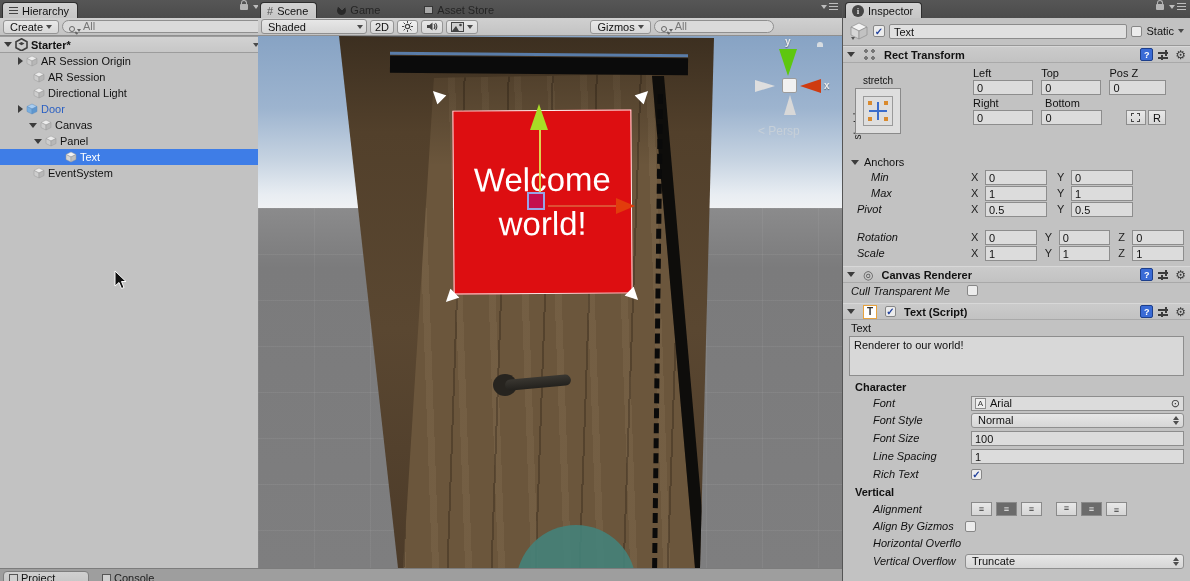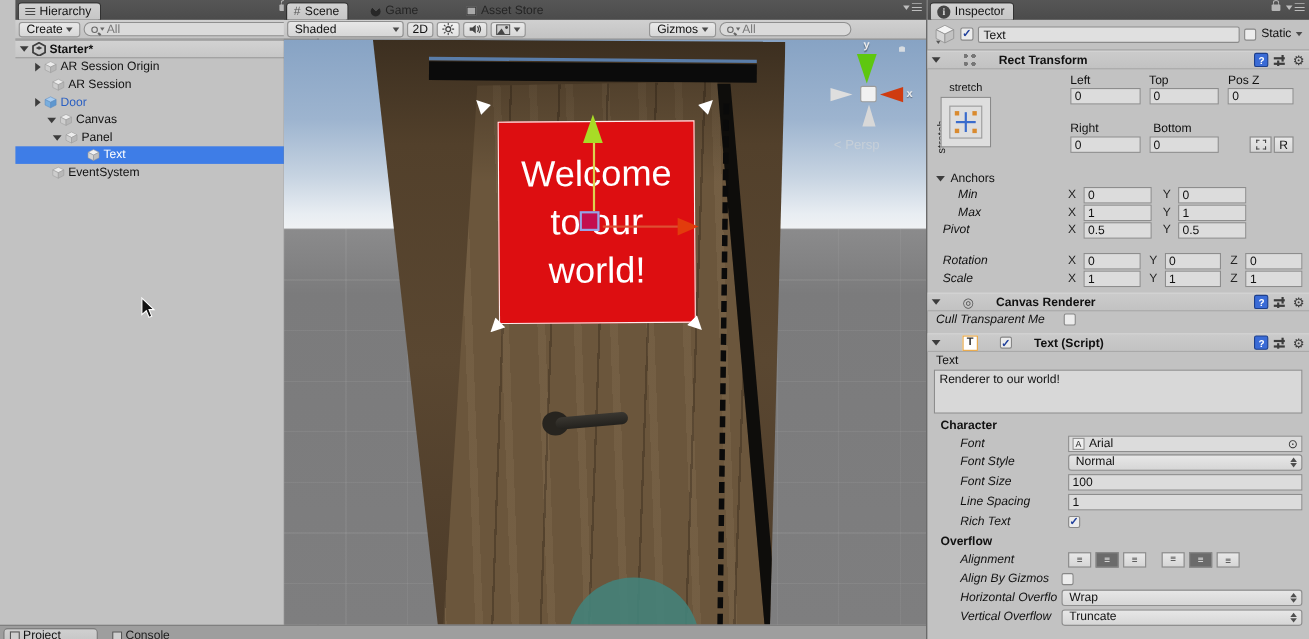--- a/index.html
+++ b/index.html
@@ -20,34 +20,34 @@
   .menu-icon .bars { width:9px; height:7px; background:repeating-linear-gradient(#bdbdbd 0 1px, transparent 1px 3px); }
   .lock { width:8px; height:6px; background:#b5b5b5; border-radius:1px; position:relative; }
   .lock::before { content:""; position:absolute; left:1px; top:-4px; width:4px; height:4px;
       border:1.5px solid #b5b5b5; border-bottom:none; border-radius:3px 3px 0 0; }
   .toolbar { height:18px; background:linear-gradient(#d0d0d0,#c3c3c3); border-bottom:1px solid #8f8f8f;
              display:flex; align-items:center; padding:0 3px; gap:3px; }
   .btn { height:14px; display:flex; align-items:center; gap:3px; padding:0 6px;
          background:linear-gradient(#e9e9e9,#d7d7d7); border:1px solid #959595; border-radius:3px; }
   .car-s { width:0; height:0; border-left:3px solid transparent; border-right:3px solid transparent; border-top:4px solid #4a4a4a; }
   .search { flex:1; height:13px; border:1px solid #8f8f8f; border-radius:8px; background:#dadada;
-            display:flex; align-items:center; padding:0 6px; gap:2px; color:#777; }
+            display:flex; align-items:flex-end; padding:0 6px; gap:2px; color:#777; }
   .mag { width:6px; height:6px; border:1.5px solid #666; border-radius:50%; position:relative; }
   .mag::after { content:""; position:absolute; left:5px; top:5px; width:3px; height:1.5px; background:#666; transform:rotate(40deg); }
   .car-xs { width:0; height:0; border-left:2px solid transparent; border-right:2px solid transparent; border-top:3px solid #666; }
   .fold { width:0; height:0; border-left:4px solid transparent; border-right:4px solid transparent; border-top:5px solid #3c3c3c; }
   .fold.closed { border-top:4px solid transparent; border-bottom:4px solid transparent; border-left:5px solid #3c3c3c; border-right:none; }
   .pop { width:8px; height:9px; position:relative; flex:none; }
   .pop::before { content:""; position:absolute; left:1px; top:0; border-left:3px solid transparent; border-right:3px solid transparent; border-bottom:4px solid #4e4e4e; }
   .pop::after { content:""; position:absolute; left:1px; bottom:0; border-left:3px solid transparent; border-right:3px solid transparent; border-top:4px solid #4e4e4e; }
   .chk { width:12px; height:12px; background:#ececec; border:1px solid #878787; border-radius:2px;
          display:flex; align-items:center; justify-content:center; font-size:10px; font-weight:bold; color:#20409c; }
 
   
-  #hier { left:0; top:0; width:276px; height:568px; background:#c2c2c2; border-right:2px solid #737373;margin-left:14px; }
+  #hier { left:0; top:0; width:276px; height:568px; background:#c2c2c2; border-right:2px solid #737373; }
   .hrow { height:16px; display:flex; align-items:center; gap:3px; padding-right:4px; }
   .hrow .lbl { white-space:nowrap; }
   .scene-row { height:17px; background:linear-gradient(#d2d2d2,#c7c7c7); border-top:1px solid #9c9c9c; border-bottom:1px solid #9c9c9c;
                display:flex; align-items:center; gap:3px; padding:0 4px; font-weight:bold; }
   .sel { background:#3e7de7; color:#fff; }
   .prefab { color:#2a5fc2; }
   .chev { margin-left:auto; color:#4a4a4a; font-size:10px; }
 
   
   #scenePanel { left:258px; top:0; width:584px; height:568px; }
@@ -115,21 +115,21 @@
   .mini-ic { width:9px; height:8px; border:1px solid #555; background:#cfcfcf; }
 
   
   #insp { left:842px; top:0; width:348px; height:581px; background:#c2c2c2; border-left:1px solid #555; overflow:hidden; }
   .irow { display:flex; align-items:center; gap:4px; padding:0 6px; }
   .gohead { padding:3px 6px 4px 6px; display:flex; flex-direction:column; gap:3px; border-bottom:1px solid #989898; }
   .gofield { flex:1; height:15px; background:#e0e0e0; border:1px solid #8b8b8b; border-radius:2px; padding:1px 4px; }
   .dd { height:15px; background:linear-gradient(#e7e7e7,#d6d6d6); border:1px solid #8f8f8f; border-radius:3px;
         display:flex; align-items:center; padding:0 3px 0 6px; gap:4px; overflow:hidden; }
   .dd .txt { flex:1; white-space:nowrap; overflow:hidden; }
-  .comp-head { height:17px; display:flex; align-items:center; gap:20px; padding:0 4px; border-top:1px solid #d8d8d8; border-bottom:1px solid #a9a9a9;
+  .comp-head { height:17px; display:flex; align-items:center; gap:8px; padding:0 4px; border-top:1px solid #d8d8d8; border-bottom:1px solid #a9a9a9;
                background:linear-gradient(#cbcbcb,#c2c2c2); }
   .comp-head .title { font-weight:bold; }
   .hicons { margin-left:auto; display:flex; gap:5px; align-items:center; }
   .help-ic { width:13px; height:13px; background:#3a6bd6; border:1px solid #1d3f8c; border-radius:2px;
              color:#fff; font-size:9px; font-weight:bold; display:flex; align-items:center; justify-content:center; }
   .preset-ic { width:12px; height:10px; background:
       linear-gradient(#3c3c3c 0 0) 0 2px/10px 2px no-repeat,
       linear-gradient(#3c3c3c 0 0) 0 7px/10px 2px no-repeat,
       linear-gradient(#3c3c3c 0 0) 7px 0/2px 6px no-repeat,
       linear-gradient(#3c3c3c 0 0) 3px 5px/2px 5px no-repeat; }
@@ -224,20 +224,28 @@
       <span class="lbl">AR Session Origin</span>
     </div>
     <div class="hrow" style="padding-left:33px">
       <svg class="cube-sm" width="12" height="12" viewBox="0 0 12 12">
           <polygon points="6,1 11,3.5 6,6 1,3.5" fill="#ececec" stroke="#9a9a9a" stroke-width=".5"></polygon>
           <polygon points="1,3.5 6,6 6,11 1,8.5" fill="#cdcdcd" stroke="#9a9a9a" stroke-width=".5"></polygon>
           <polygon points="11,3.5 6,6 6,11 11,8.5" fill="#b7b7b7" stroke="#9a9a9a" stroke-width=".5"></polygon>
         </svg>
       <span class="lbl">AR Session</span>
     </div>
+    <div class="hrow" style="padding-left:33px">
+      <svg class="cube-sm" width="12" height="12" viewBox="0 0 12 12">
+          <polygon points="6,1 11,3.5 6,6 1,3.5" fill="#ececec" stroke="#9a9a9a" stroke-width=".5"></polygon>
+          <polygon points="1,3.5 6,6 6,11 1,8.5" fill="#cdcdcd" stroke="#9a9a9a" stroke-width=".5"></polygon>
+          <polygon points="11,3.5 6,6 6,11 11,8.5" fill="#b7b7b7" stroke="#9a9a9a" stroke-width=".5"></polygon>
+        </svg>
+      <span class="lbl">Directional Light</span>
+    </div>
     <div class="hrow" style="padding-left:18px">
       <span class="fold closed"></span>
       <svg class="cube-sm" width="12" height="12" viewBox="0 0 12 12">
           <polygon points="6,1 11,3.5 6,6 1,3.5" fill="#a9cdf0" stroke="#5c8cc0" stroke-width=".5"></polygon>
           <polygon points="1,3.5 6,6 6,11 1,8.5" fill="#79aede" stroke="#5c8cc0" stroke-width=".5"></polygon>
           <polygon points="11,3.5 6,6 6,11 11,8.5" fill="#5e97cf" stroke="#5c8cc0" stroke-width=".5"></polygon>
         </svg>
       <span class="lbl prefab">Door</span>
       <span class="chev">›</span>
     </div>
@@ -363,21 +371,20 @@
         <div class="gap-top"></div>
         <div class="gap-right"></div>
         <div class="door-dash"></div>
         <div class="teal"></div>
         <div class="knob"></div>
         <div class="handle-bar"></div>
       </div>
 
       <div id="redpanel">
         <div>Welcome</div>
-        <div>to our</div>
         <div>world!</div>
       </div>
 
       <div class="handle" style="left:173px;top:53px;transform:rotate(-45deg)"></div>
       <div class="handle" style="left:379px;top:53px;transform:rotate(45deg)"></div>
       <div class="handle" style="left:186px;top:255px;transform:rotate(-135deg)"></div>
       <div class="handle" style="left:369px;top:253px;transform:rotate(135deg)"></div>
 
       <div class="g-vline"></div>
       <div class="g-yarrow"></div>
@@ -454,32 +461,32 @@
       <div class="stretch-v">stretch</div>
       <div class="rt-widget">
         <div class="rt-inner">
           <span class="dotTL"></span>
             <span class="dotTR"></span>
           <span class="dotBL"></span>
             <span class="dotBR"></span>
           <span class="bluecross"></span>
         </div>
       </div>
-      <div style="position:absolute;left:130px;top:4px;right:14px">
+      <div style="position:absolute;left:130px;top:4px;right:24px">
         <div style="display:flex;gap:8px">
           <span style="width:66px">Left</span>
           <span style="width:66px">Top</span>
           <span style="width:62px">Pos Z</span>
         </div>
         <div style="display:flex;gap:8px;margin-top:1px">
           <div class="fld" style="width:66px">0</div>
           <div class="fld" style="width:66px">0</div>
           <div class="fld" style="width:62px">0</div>
         </div>
-        <div style="display:flex;gap:20px;margin-top:16px">
+        <div style="display:flex;gap:20px;margin-top:2px">
           <span style="width:66px">Right</span>
           <span style="width:66px">Bottom</span>
           <span style="width:62px"></span>
         </div>
         <div style="display:flex;gap:8px;margin-top:1px">
           <div class="fld" style="width:66px">0</div>
           <div class="fld" style="width:66px">0</div>
           <div style="width:62px;display:flex;gap:2px;justify-content:flex-end">
             <span class="dashbtn">
                 <span class="dashbox"></span>
@@ -585,41 +592,37 @@
       <div class="fld" style="flex:1">100</div>
     </div>
     <div class="irow" style="height:18px">
       <span class="lblcol" style="width:118px;padding-left:24px">Line Spacing</span>
       <div class="fld" style="flex:1">1</div>
     </div>
     <div class="irow" style="height:18px">
       <span class="lblcol" style="width:118px;padding-left:24px">Rich Text</span>
       <span class="chk" style="width:11px;height:11px">✓</span>
     </div>
-    <div class="sect">Overflow</div>
+    <div class="sect">Vertical</div>
     <div class="irow" style="height:18px">
       <span class="lblcol" style="width:118px;padding-left:24px">Alignment</span>
       <span class="seg">≡</span>
         <span class="seg on">≡</span>
         <span class="seg">≡</span>
       <span style="width:6px"></span>
       <span class="seg" style="align-items:flex-start">≡</span>
         <span class="seg on">≡</span>
         <span class="seg" style="align-items:flex-end">≡</span>
     </div>
     <div class="irow" style="height:16px">
       <span class="lblcol" style="width:112px;padding-left:24px">Align By Gizmos</span>
       <span class="chk" style="width:11px;height:11px"></span>
     </div>
     <div class="irow" style="height:18px">
       <span class="lblcol" style="width:112px;padding-left:24px">Horizontal Overflo</span>
-      <div class="dd" style="flex:1">
-        <span class="txt">Wrap</span>
-        <span class="pop"></span>
-      </div>
     </div>
     <div class="irow" style="height:18px">
       <span class="lblcol" style="width:112px;padding-left:24px">Vertical Overflow</span>
       <div class="dd" style="flex:1">
         <span class="txt">Truncate</span>
         <span class="pop"></span>
       </div>
     </div>
   </div>
 </div>

